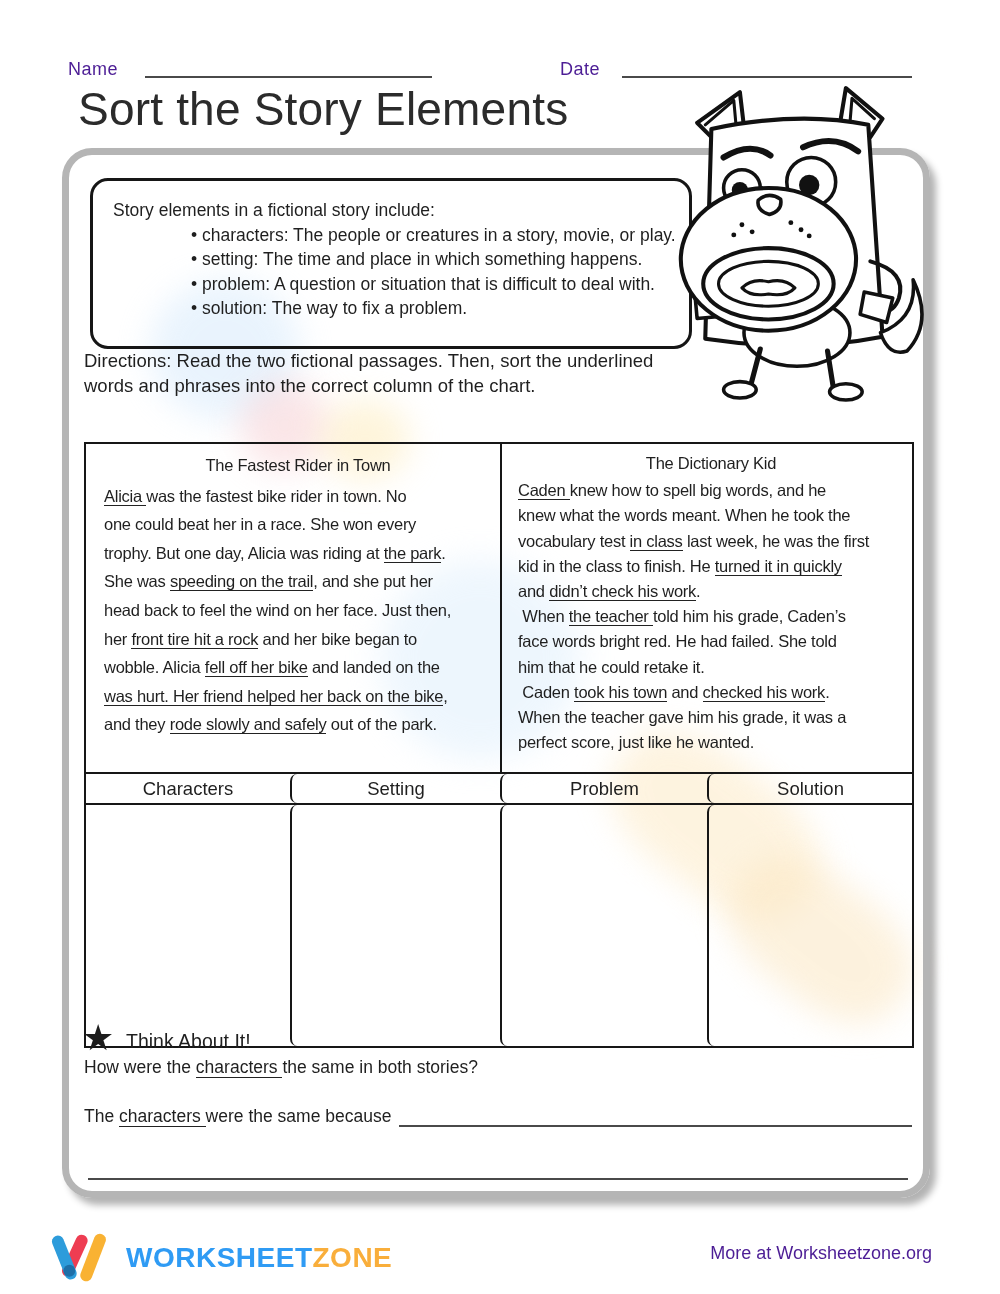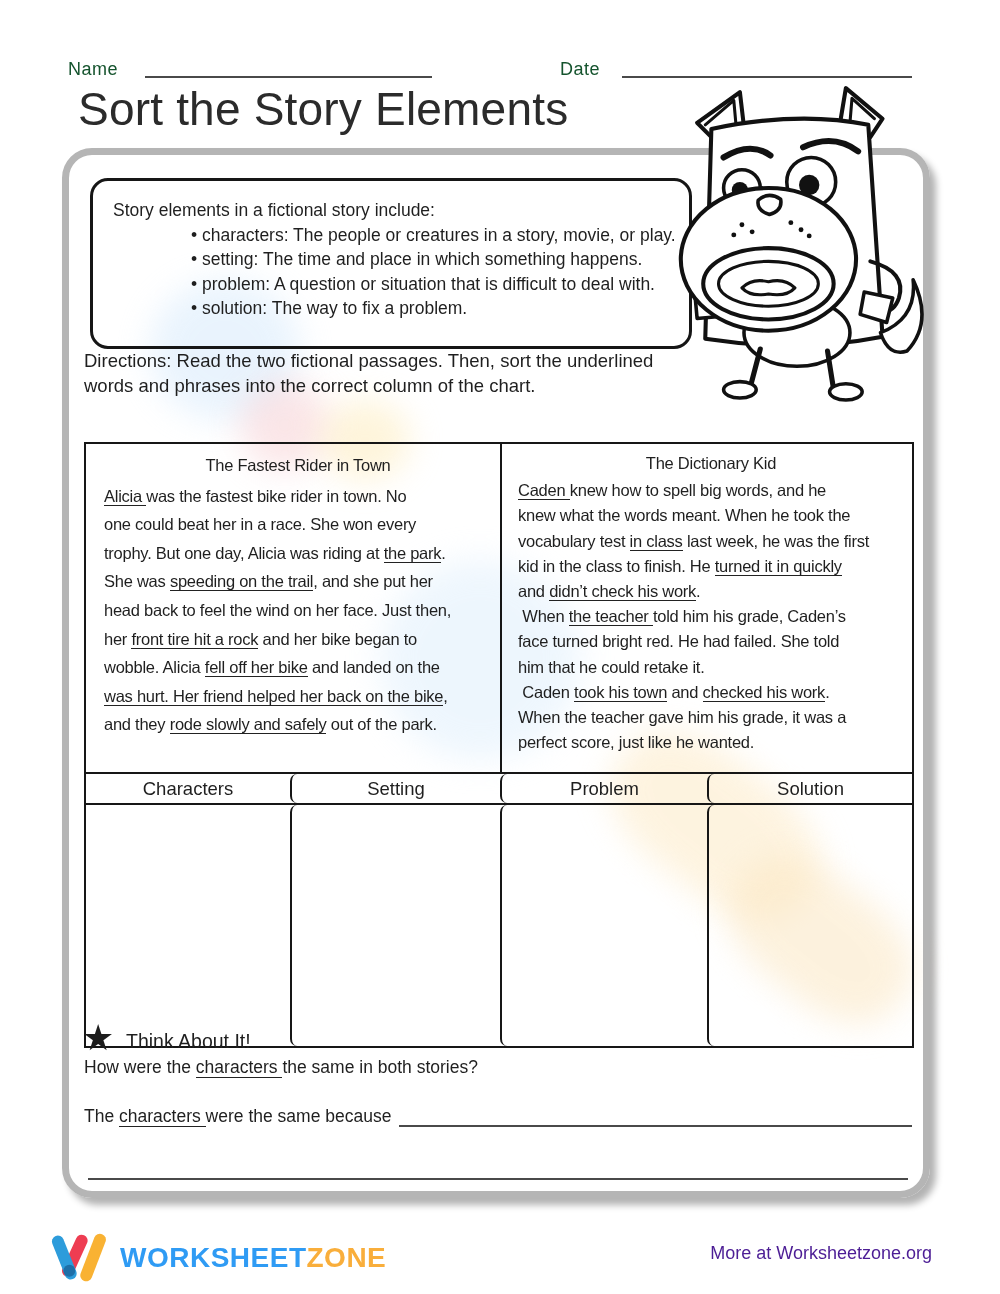--- a/index.html
+++ b/index.html
@@ -12,21 +12,21 @@
   .b1 { left:150px; top:280px; width:150px; height:140px; background:#cfe6fb; opacity:.45; }
   .b2 { left:240px; top:380px; width:90px;  height:90px;  background:#f6c8cc; opacity:.45; }
   .b3 { left:320px; top:400px; width:90px;  height:80px;  background:#fdeab7; opacity:.5; }
   .b4 { left:380px; top:560px; width:200px; height:200px; background:#ddeefc; opacity:.5; }
   .b5 { left:600px; top:760px; width:230px; height:130px; background:#fdeccb; opacity:.6; transform:rotate(38deg); border-radius:40%; }
   .b6 { left:720px; top:880px; width:200px; height:120px; background:#fbe7c3; opacity:.55; transform:rotate(38deg); border-radius:40%; }
 
   .z { position:absolute; }
 
   
-  .field-label { font-size:18px; color:#14532d; letter-spacing:.5px; }
+  .field-label { font-size:18px; color:#4c1d95; letter-spacing:.5px; }
   .blank { border-bottom:2px solid #4a4a4a; }
   .title { font-size:46px; font-weight:500; color:#2b2b2b; letter-spacing:.2px; }
 
   
   .card { left:62px; top:148px; width:868px; height:1050px; border:7px solid #b5b5b5;
           border-radius:30px; box-shadow:6px 7px 7px rgba(0,0,0,.30); z-index:1; }
 
   
   .info-box { left:90px; top:178px; width:602px; height:171px; border:3px solid #161616;
               border-radius:18px; padding:17px 16px 0 20px; z-index:2; font-size:17.5px; line-height:24.5px; }
@@ -54,21 +54,21 @@
   
   .star { left:82px; top:1020px; font-size:36px; color:#1c1c1c; z-index:2; line-height:36px;}
   .think-title { left:126px; top:1030px; font-size:19.5px; z-index:2; }
   .question { left:84px; top:1057px; font-size:17.5px; z-index:2; }
   .answer-row { left:84px; top:1106px; width:828px; display:flex; align-items:flex-end; font-size:17.5px; z-index:2; }
   .answer-fill { flex:1; border-bottom:2px solid #4a4a4a; height:20px; margin-left:8px; }
   .answer-line2 { left:88px; top:1168px; width:820px; height:12px; border-bottom:2px solid #4a4a4a; z-index:2; }
 
   
   .footer-logo { left:46px; top:1232px; display:flex; align-items:center; z-index:2; }
-  .logo-text { font-size:28px; font-weight:700; letter-spacing:.5px; margin-left:10px; }
+  .logo-text { font-size:28px; font-weight:700; letter-spacing:.5px; margin-left:16px; }
   .more-text { right:68px; top:1243px; font-size:18px; color:#4c1d95; z-index:2; }
 
   svg { display:block; }
   .dog { left:664px; top:80px; z-index:3; }
 </style>
 </head>
 <body>
 
 <div class="page">
 
@@ -171,21 +171,21 @@
       </div>
       <div class="pass-cell right lh-right">
         <div class="pass-title">The Dictionary Kid</div>
         <div>
             <div class="tline"><span class="u">Caden </span><span>knew how to spell big words, and he</span></div>
             <div class="tline"><span>knew what the words meant. When he took the</span></div>
             <div class="tline"><span>vocabulary test </span><span class="u">in class</span><span> last week, he was the first</span></div>
             <div class="tline"><span>kid in the class to finish. He </span><span class="u">turned it in quickly</span></div>
             <div class="tline"><span>and </span><span class="u">didn’t check his work</span><span>.</span></div>
             <div class="tline"><span>&nbsp;When </span><span class="u">the teacher </span><span>told him his grade, Caden’s</span></div>
-            <div class="tline"><span>face turned bright red. He had failed. She told</span></div>
+            <div class="tline"><span>face words bright red. He had failed. She told</span></div>
             <div class="tline"><span>him that he could retake it.</span></div>
             <div class="tline"><span>&nbsp;Caden </span><span class="u">took his town</span><span> and </span><span class="u">checked his work</span><span>.</span></div>
             <div class="tline"><span>When the teacher gave him his grade, it was a</span></div>
             <div class="tline"><span>perfect score, just like he wanted.</span></div>
           </div>
       </div>
     </div>
     <div class="chart-head">
       <div class="hcell">Characters</div>
       <div class="hcell bl">Setting</div>

